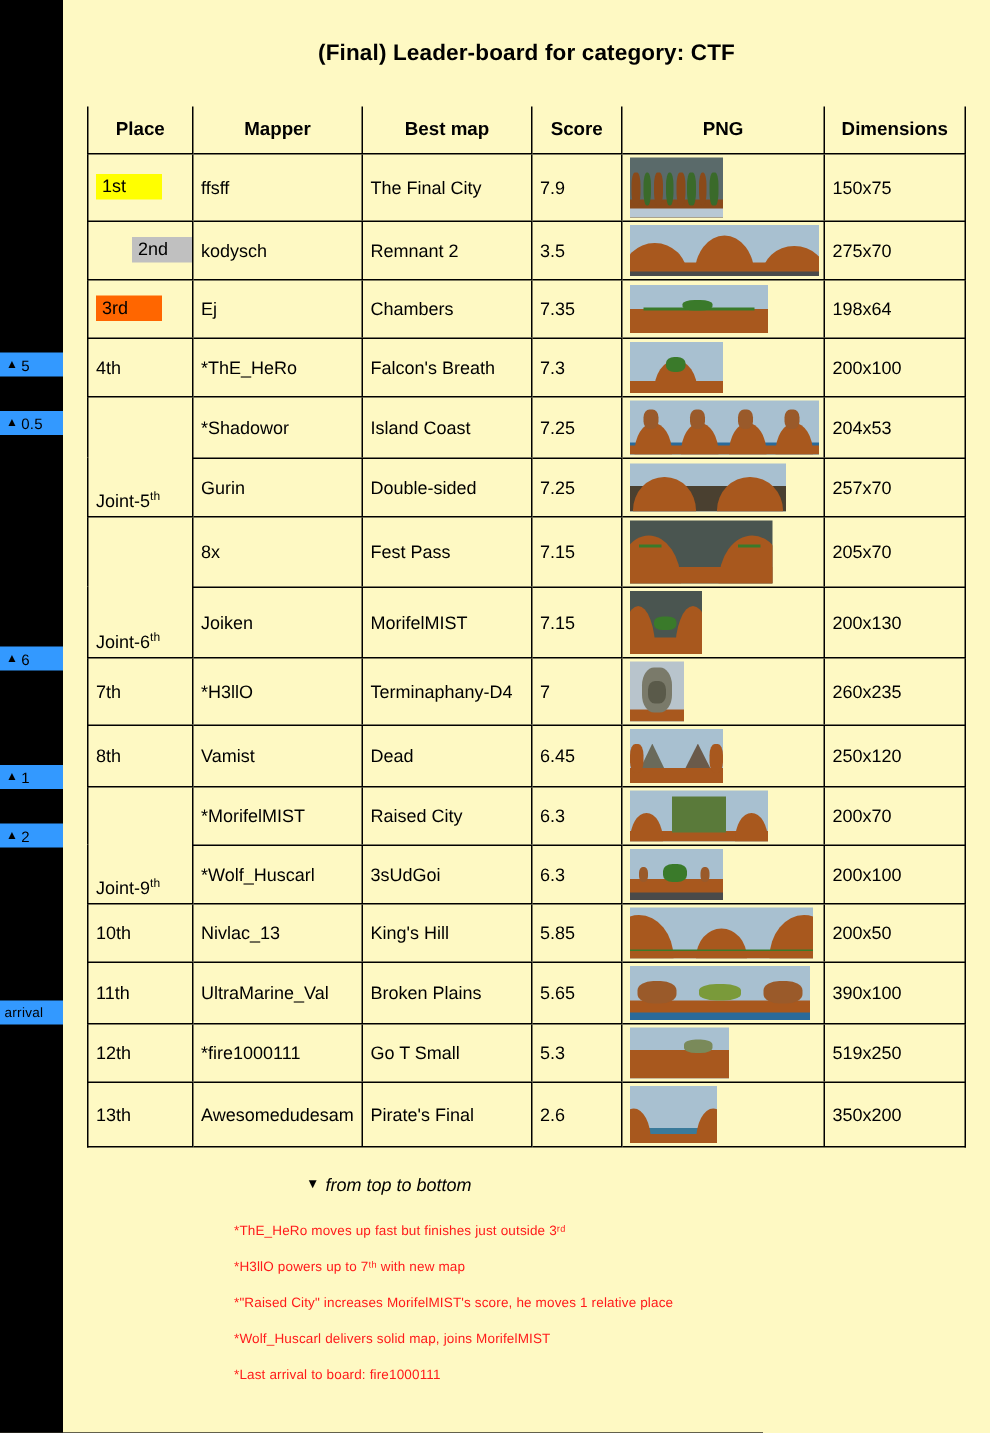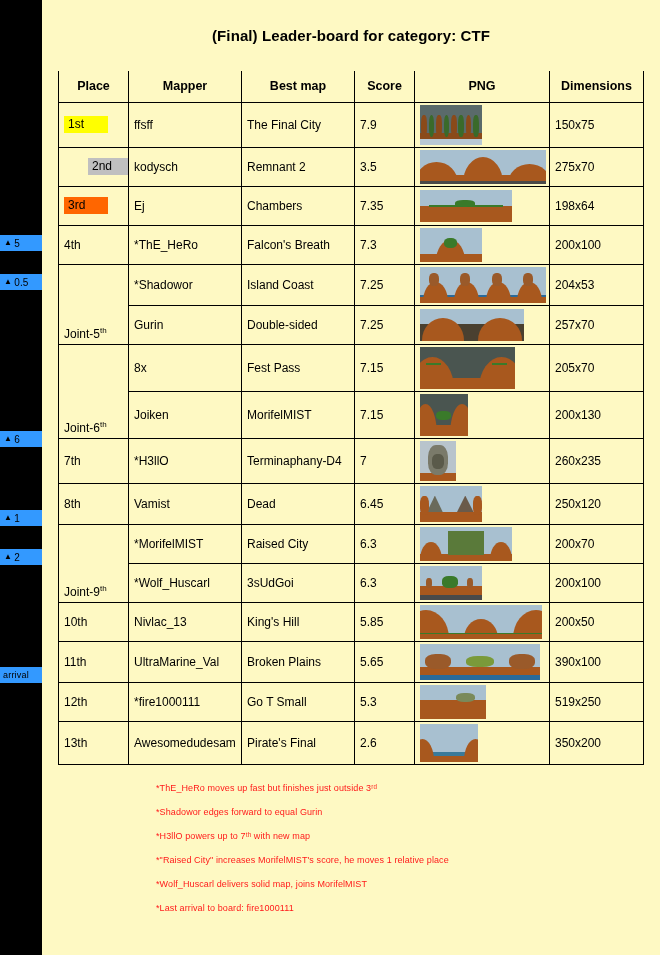--- a/index.html
+++ b/index.html
@@ -468,23 +468,25 @@
                 <span class="hill" style="left: 76%; width: 40%; height: 58%;"></span>
                 <span class="ground" style="height: 14%;"></span>
               </span>
             </td>
             <td class="last">350x200</td>
           </tr>
         </tbody>
     </table>
 
     <div id="notes">
+      <div class="note-head">
+        <span class="mark">▼</span><span>from top to bottom</span>
+      </div>
       <div id="note-list">
           <div class="note">*ThE_HeRo moves up fast but finishes just outside 3ʳᵈ</div>
-          <div class="note">*Shadowor edges forward to equal Gurin</div>
           <div class="note">*H3llO powers up to 7ᵗʰ with new map</div>
           <div class="note">*"Raised City" increases MorifelMIST's score, he moves 1 relative place</div>
           <div class="note">*Wolf_Huscarl delivers solid map, joins MorifelMIST</div>
           <div class="note">*Last arrival to board: fire1000111</div>
         </div>
     </div>
 
   </div>
 </div>
 

